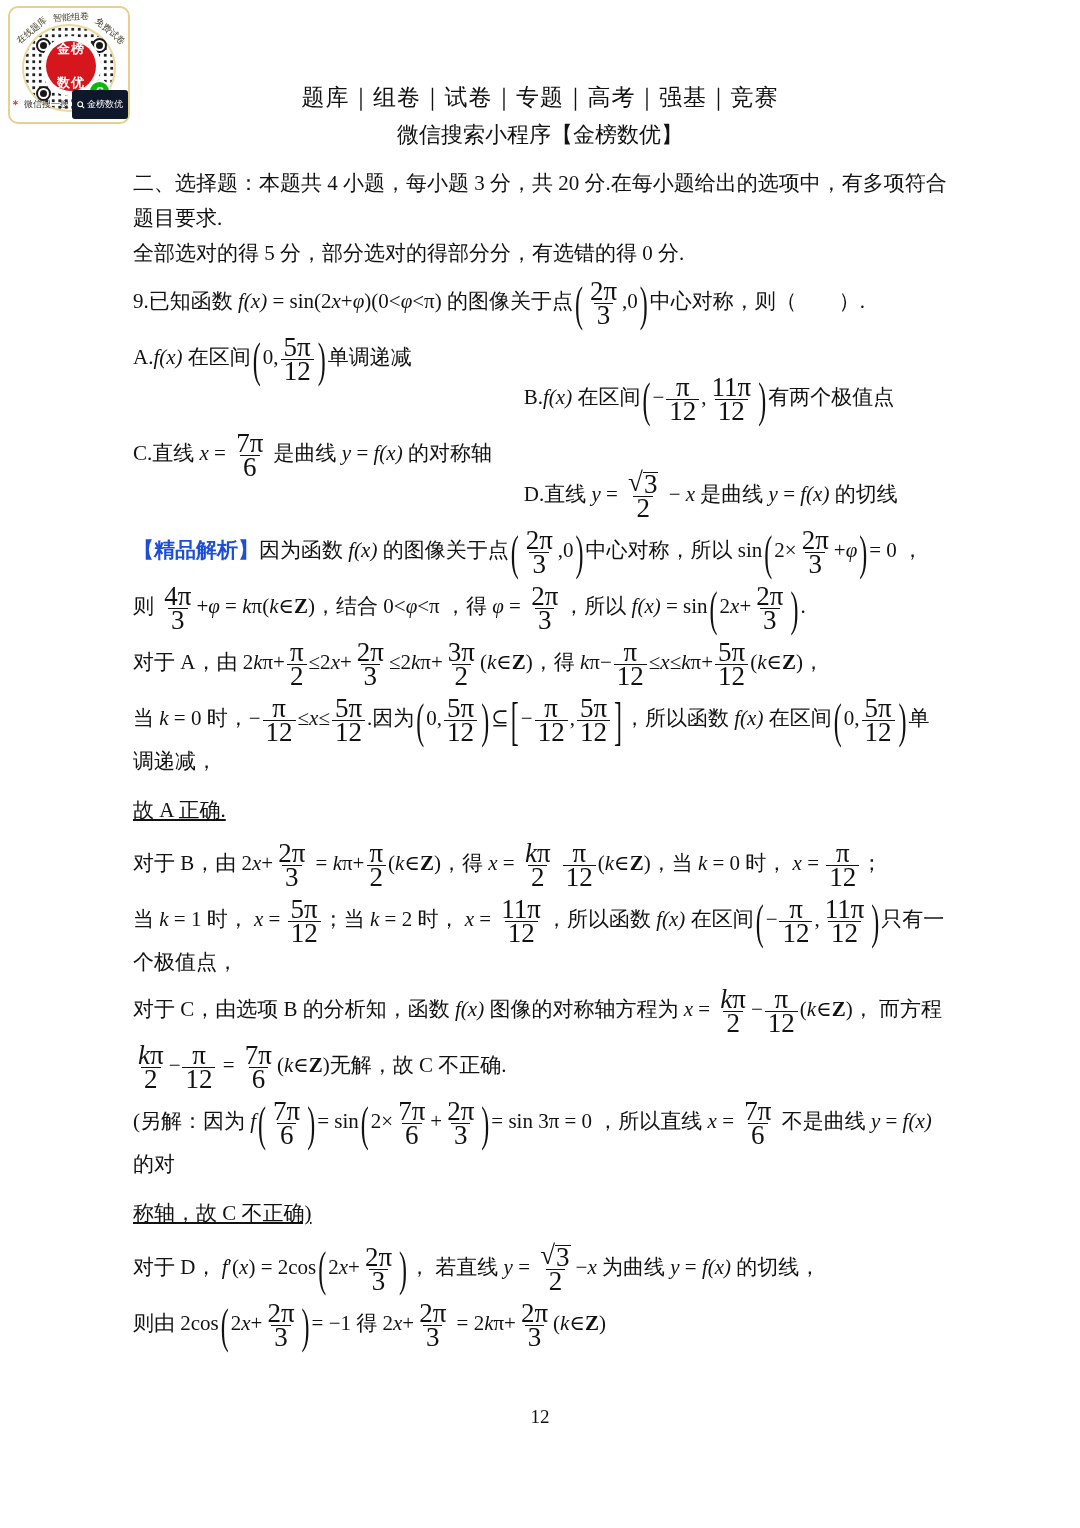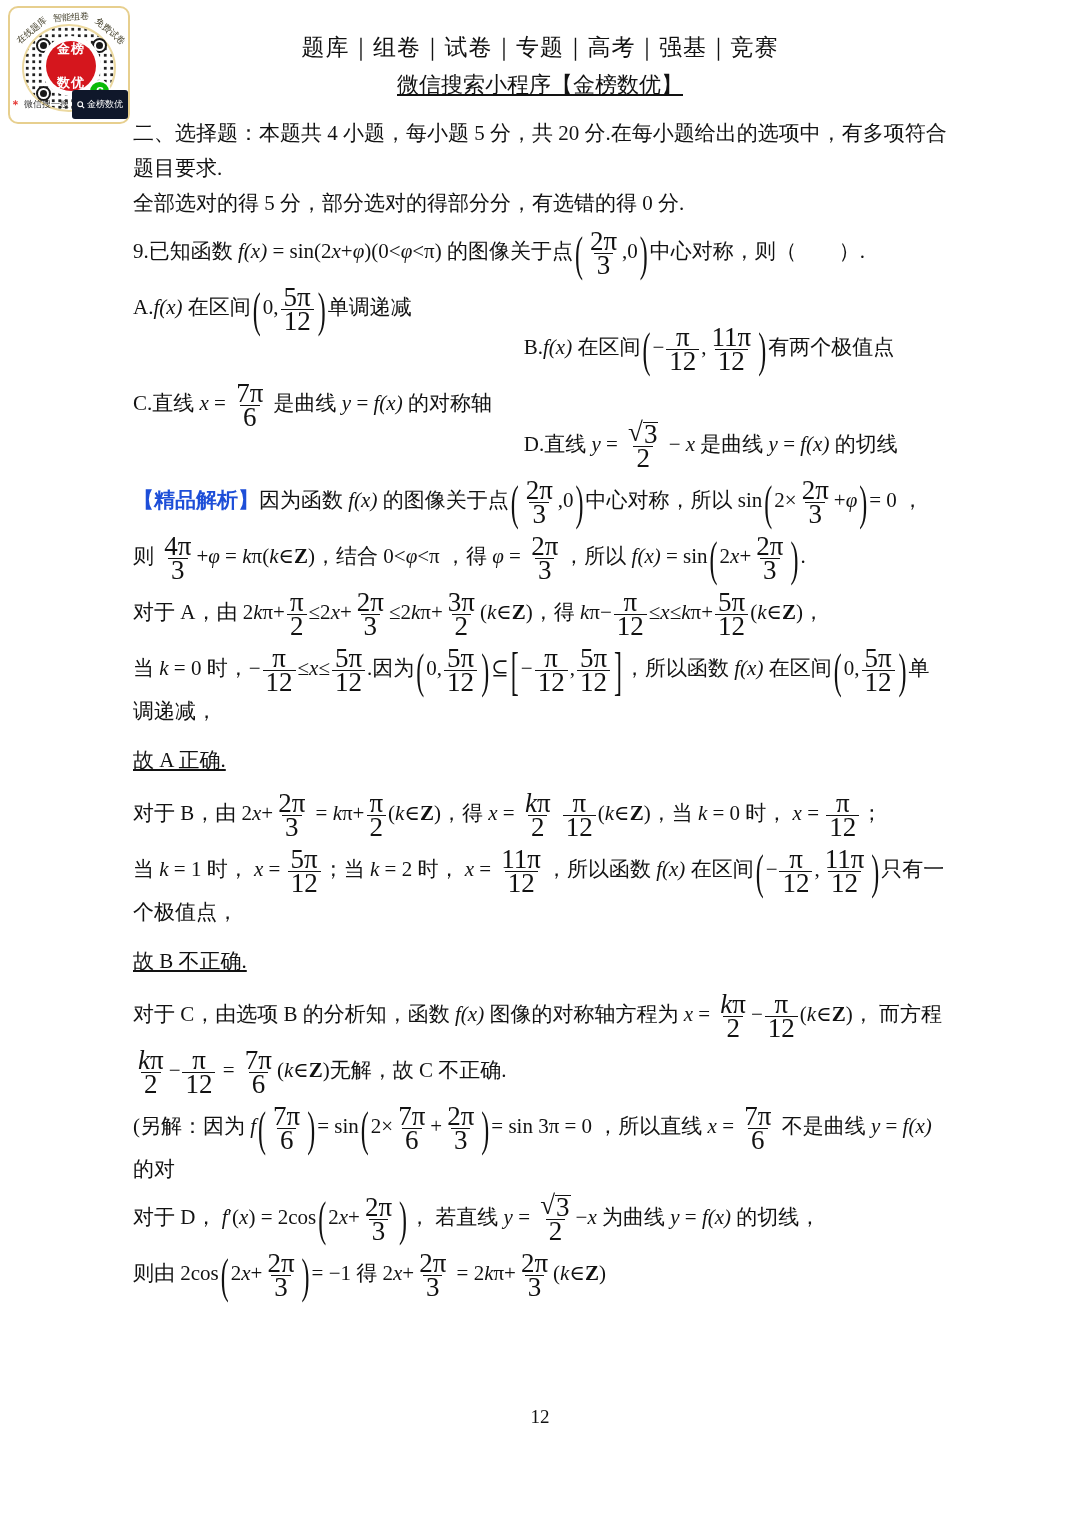--- a/index.html
+++ b/index.html
@@ -54,23 +54,23 @@
     font-size:9px;font-family:"Liberation Sans","DejaVu Sans",sans-serif;color:#333;
     white-space:nowrap;
   }
   .star{color:#e64340;font-weight:bold;font-size:11px;line-height:1;}
   .cap-pill{
     background:#0f172a;color:#fff;border-radius:3px;padding:8px 5px;
     display:inline-flex;align-items:center;gap:2px;font-size:9px;
   }
 
   
-  .header{padding-top:32px;text-align:center;}
+  .header{padding-top:82px;text-align:center;}
   .header-line1{font-size:23px;letter-spacing:1px;}
-  .header-line2{font-size:22px;margin-top:7px;text-decoration:underline;}
+  .header-line2{font-size:22px;margin-top:7px;}
 
   
   .content{margin:16px 133px 0 133px;font-size:21px;}
   .section-line{line-height:35px;}
   .para{line-height:34px;}
   .para.mathy{margin:9px 0;}
   .para.plain{margin:15px 0;text-decoration:underline;}
   .para.cols{display:flex;}
   .col{box-sizing:border-box;}
   .col:first-child{width:48%;padding-right:10px;}
@@ -129,21 +129,21 @@
       </span>
     </div>
   </div>
 
   <div class="header">
     <div class="header-line1">题库｜组卷｜试卷｜专题｜高考｜强基｜竞赛</div>
     <div class="header-line2">微信搜索小程序【金榜数优】</div>
   </div>
 
   <div class="content">
-    <div class="section-line">二、选择题：本题共 4 小题，每小题 5 分，共 20 分.在每小题给出的选项中，有多项符合题目要求.</div>
+    <div class="section-line">二、选择题：本题共 4 小题，每小题 3 分，共 20 分.在每小题给出的选项中，有多项符合题目要求.</div>
     <div class="section-line">全部选对的得 5 分，部分选对的得部分分，有选错的得 0 分.</div>
     <div id="paragraphs">
         <div class="para mathy">9.已知函数 <span class="it">f(x)</span> = sin(2<span class="it">x</span>+<span class="it">φ</span>)(0&lt;<span class="it">φ</span>&lt;π) 的图像关于点<span class="bp">(</span><span class="fr">
             <span class="n">2π</span>
             <span class="d">3</span>
           </span>,0<span class="bp">)</span>中心对称，则（　　）.</div>
         <div class="para mathy cols">
           <div class="col">A.<span class="it">f(x)</span> 在区间<span class="bp">(</span>0,<span class="fr">
               <span class="n">5π</span>
               <span class="d">12</span>
@@ -244,21 +244,20 @@
           </span>；当 <span class="it">k</span> = 2 时， <span class="it">x</span> = <span class="fr">
             <span class="n">11π</span>
             <span class="d">12</span>
           </span>，所以函数 <span class="it">f(x)</span> 在区间<span class="bp">(</span>−<span class="fr">
             <span class="n">π</span>
             <span class="d">12</span>
           </span>,<span class="fr">
             <span class="n">11π</span>
             <span class="d">12</span>
           </span><span class="bp">)</span>只有一个极值点，</div>
-        <div class="para plain">故 B 不正确.</div>
         <div class="para mathy">对于 C，由选项 B 的分析知，函数 <span class="it">f(x)</span> 图像的对称轴方程为 <span class="it">x</span> = <span class="fr">
             <span class="n"><span class="it">k</span>π</span>
             <span class="d">2</span>
           </span>−<span class="fr">
             <span class="n">π</span>
             <span class="d">12</span>
           </span>(<span class="it">k</span>∈<span class="bd">Z</span>)， 而方程</div>
         <div class="para mathy"><span class="fr">
             <span class="n"><span class="it">k</span>π</span>
             <span class="d">2</span>
@@ -275,20 +274,21 @@
           </span><span class="bp">)</span>= sin<span class="bp">(</span>2×<span class="fr">
             <span class="n">7π</span>
             <span class="d">6</span>
           </span>+<span class="fr">
             <span class="n">2π</span>
             <span class="d">3</span>
           </span><span class="bp">)</span>= sin 3π = 0 ，所以直线 <span class="it">x</span> = <span class="fr">
             <span class="n">7π</span>
             <span class="d">6</span>
           </span> 不是曲线 <span class="it">y</span> = <span class="it">f(x)</span> 的对</div>
+        <div class="para plain">称轴，故 C 不正确)</div>
         <div class="para mathy">对于 D， <span class="it">f</span>′(<span class="it">x</span>) = 2cos<span class="bp">(</span>2<span class="it">x</span>+<span class="fr">
             <span class="n">2π</span>
             <span class="d">3</span>
           </span><span class="bp">)</span>， 若直线 <span class="it">y</span> = <span class="fr">
             <span class="n"><span class="sq">
                 <span class="rad">√</span>
                 <span class="sqb">3</span>
               </span></span>
             <span class="d">2</span>
           </span>−<span class="it">x</span> 为曲线 <span class="it">y</span> = <span class="it">f(x)</span> 的切线，</div>

